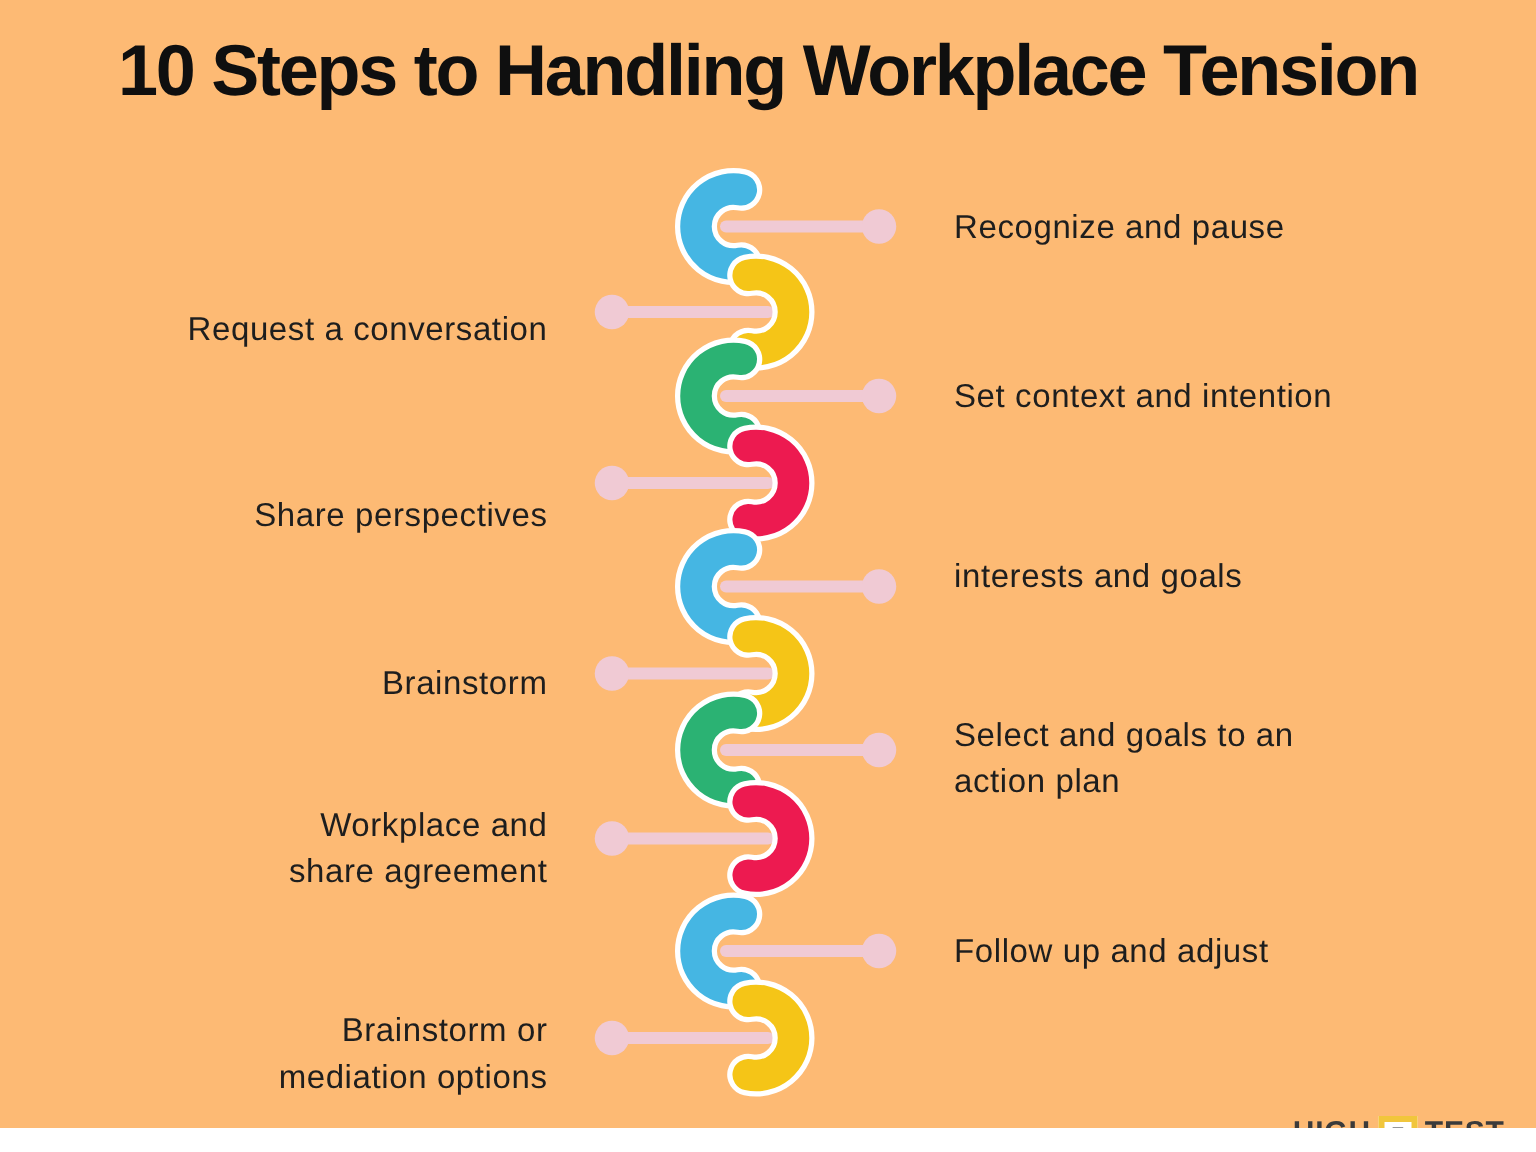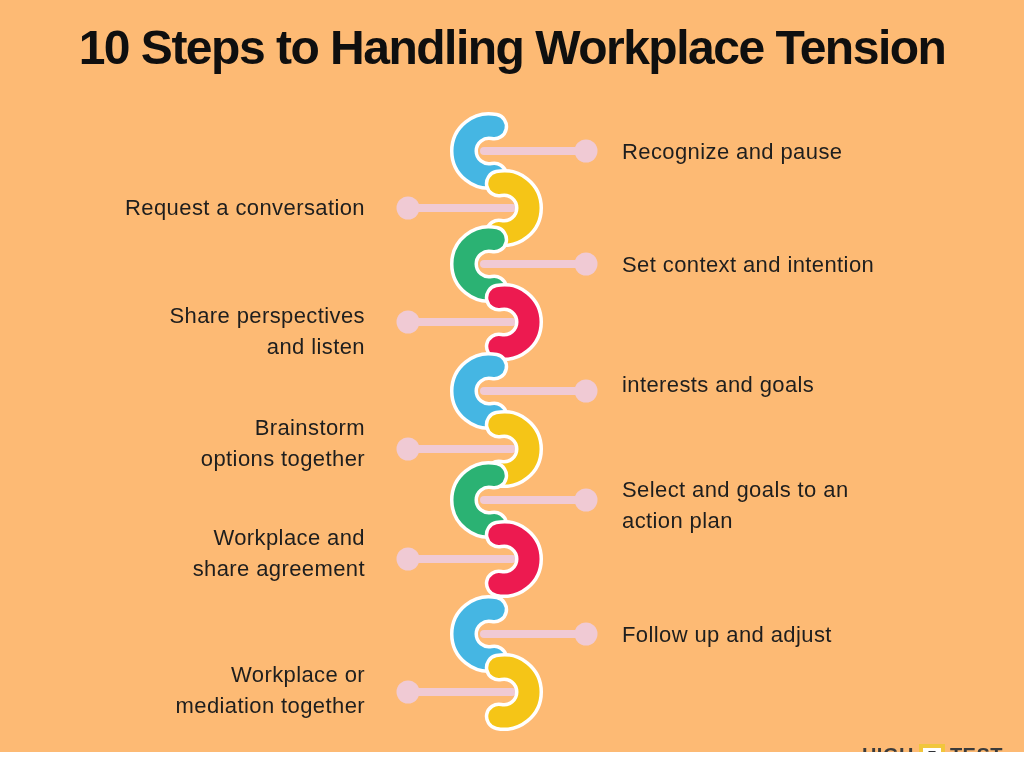--- a/index.html
+++ b/index.html
@@ -28,22 +28,22 @@
   .step-label {
     position: absolute;
     transform: translateY(-50%);
     font-size: 22px;
     line-height: 31px;
     letter-spacing: 0.4px;
     font-weight: 500;
     color: #1e1e1e;
     white-space: nowrap;
   }
-  .step-label.right { left: 622px; text-align: left; }
-  .step-label.left  { right: 659px; text-align: right; }
+  .step-label.right { left: 636px; text-align: left; }
+  .step-label.left  { right: 659px; text-align: right; margin-top: 12px; }
   #logo {
     position: absolute;
     top: 744px;
     right: 21px;
     height: 28px;
     display: flex;
     align-items: flex-start;
     gap: 5px;
     margin-left: 34px;
   }
@@ -127,43 +127,41 @@
         <div>Recognize and pause</div>
       </div>
       <div class="step-label left" style="top: 207px; color: rgb(30, 30, 30);">
         <div>Request a conversation</div>
       </div>
       <div class="step-label right" style="top: 264px; color: rgb(30, 30, 30);">
         <div>Set context and intention</div>
       </div>
       <div class="step-label left" style="top: 331px; color: rgb(30, 30, 30);">
         <div>Share perspectives</div>
-        <div>and listen</div>
       </div>
       <div class="step-label right" style="top: 384px; color: rgb(30, 30, 30);">
         <div>interests and goals</div>
       </div>
       <div class="step-label left" style="top: 443px; color: rgb(30, 30, 30);">
         <div>Brainstorm</div>
-        <div>options together</div>
       </div>
       <div class="step-label right" style="top: 505px; color: rgb(30, 30, 30);">
         <div>Select and goals to an</div>
         <div>action plan</div>
       </div>
       <div class="step-label left" style="top: 553px; color: rgb(30, 30, 30);">
         <div>Workplace and</div>
         <div>share agreement</div>
       </div>
       <div class="step-label right" style="top: 634px; color: rgb(30, 30, 30);">
         <div>Follow up and adjust</div>
       </div>
       <div class="step-label left" style="top: 690px; color: rgb(30, 30, 30);">
-        <div>Workplace or</div>
-        <div>mediation together</div>
+        <div>Brainstorm or</div>
+        <div>mediation options</div>
       </div>
     </div>
 
   <div id="logo">
     <span class="logo-word" style="color: rgb(59, 59, 59);">HIGH</span>
     <span id="logo-box" style="border-color: rgb(241, 198, 60);">
       <span>5</span>
     </span>
     <span class="logo-word" style="color: rgb(59, 59, 59);">TEST</span>
   </div>

